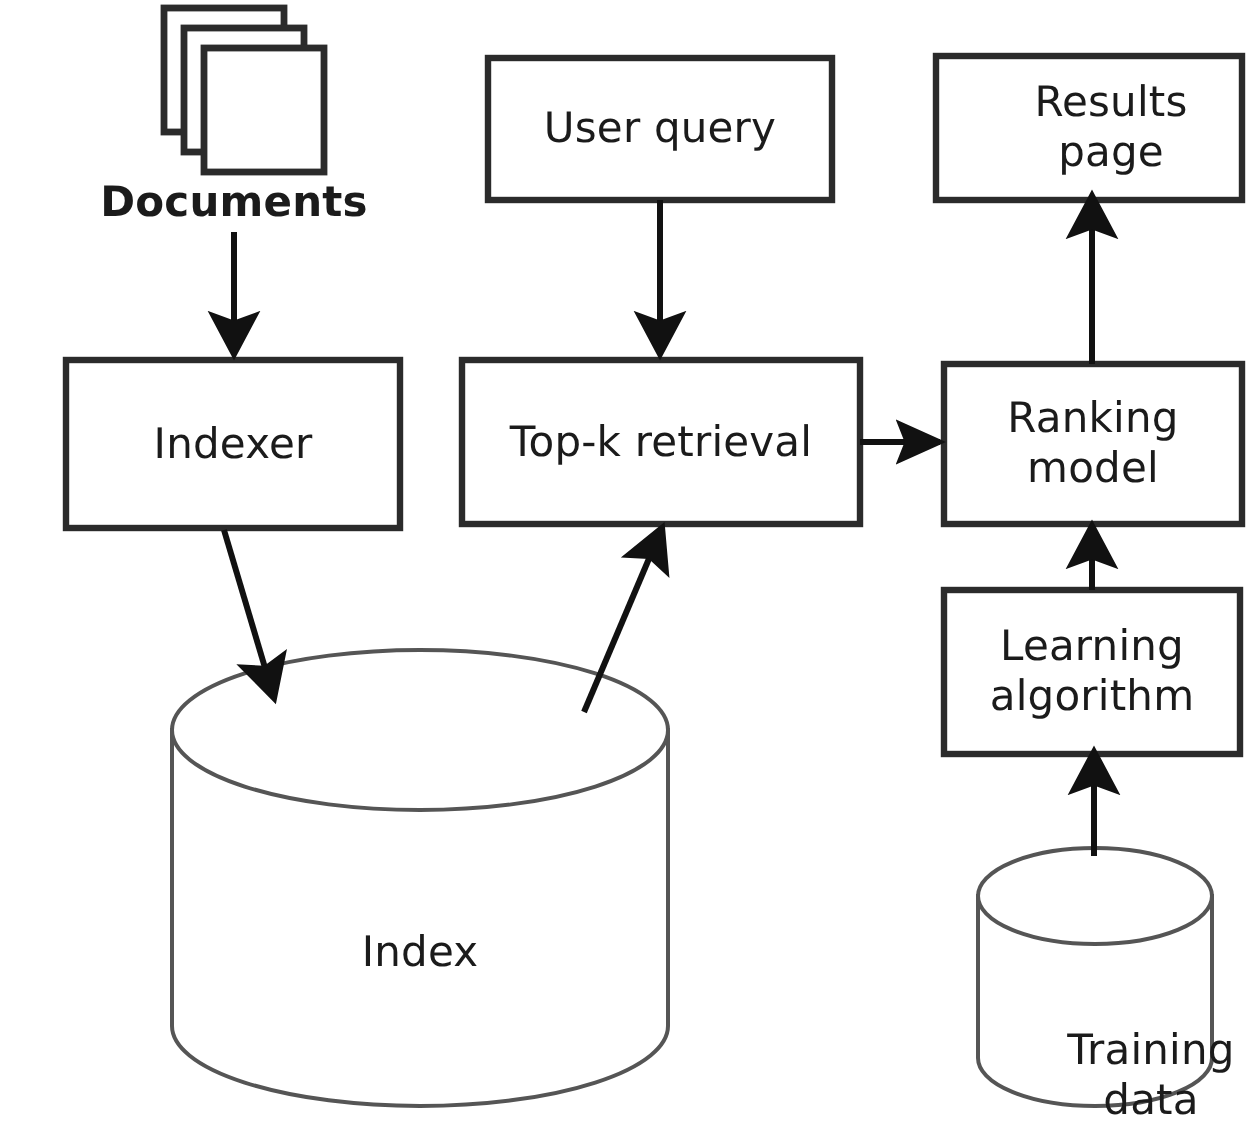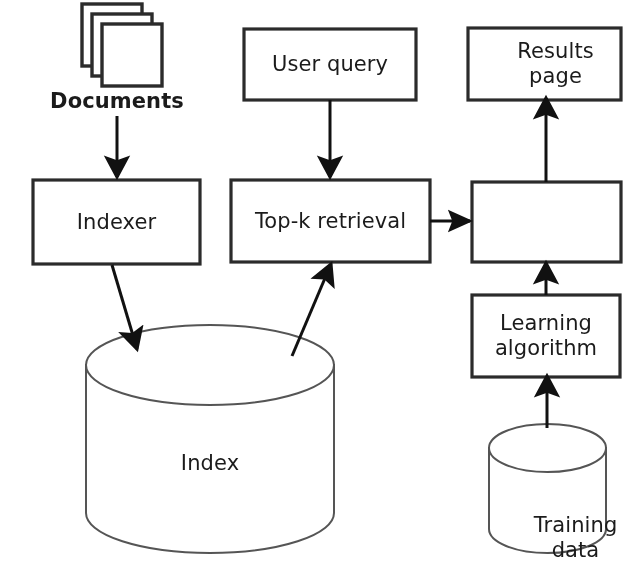--- a/index.html
+++ b/index.html
@@ -108,22 +108,24 @@
 
   <div class="node-label box-label" style="left:244px; top:29px; width:172px; height:71px;border-radius:30px;">User query</div>
 
   <div class="node-label box-label" style="left:468px; top:28px; width:153px; height:72px;padding-left:11px;">Results
 page</div>
 
   <div class="node-label box-label" style="left:33px; top:180px; width:167px; height:84px;">Indexer</div>
 
   <div class="node-label box-label" style="left:231px; top:180px; width:199px; height:82px;">Top-k retrieval</div>
 
+  <div class="node-label box-label" style="left:472px; top:182px; width:149px; height:80px;">Ranking
+model</div>
 
   <div class="node-label box-label" style="left:472px; top:295px; width:148px; height:82px;">Learning
 algorithm</div>
 
-  <div class="node-label cyl-label" style="left:86px; top:448px; width:248px; height:30px;text-align:right;">Index</div>
+  <div class="node-label cyl-label" style="left:86px; top:461px; width:248px; height:30px;text-align:right;">Index</div>
 
   <div class="node-label cyl-label" style="left:508px; top:472px; width:135px; height:56px;margin-top:38px;">Training
 data</div>
 
 </div>
 
 </body></html>

